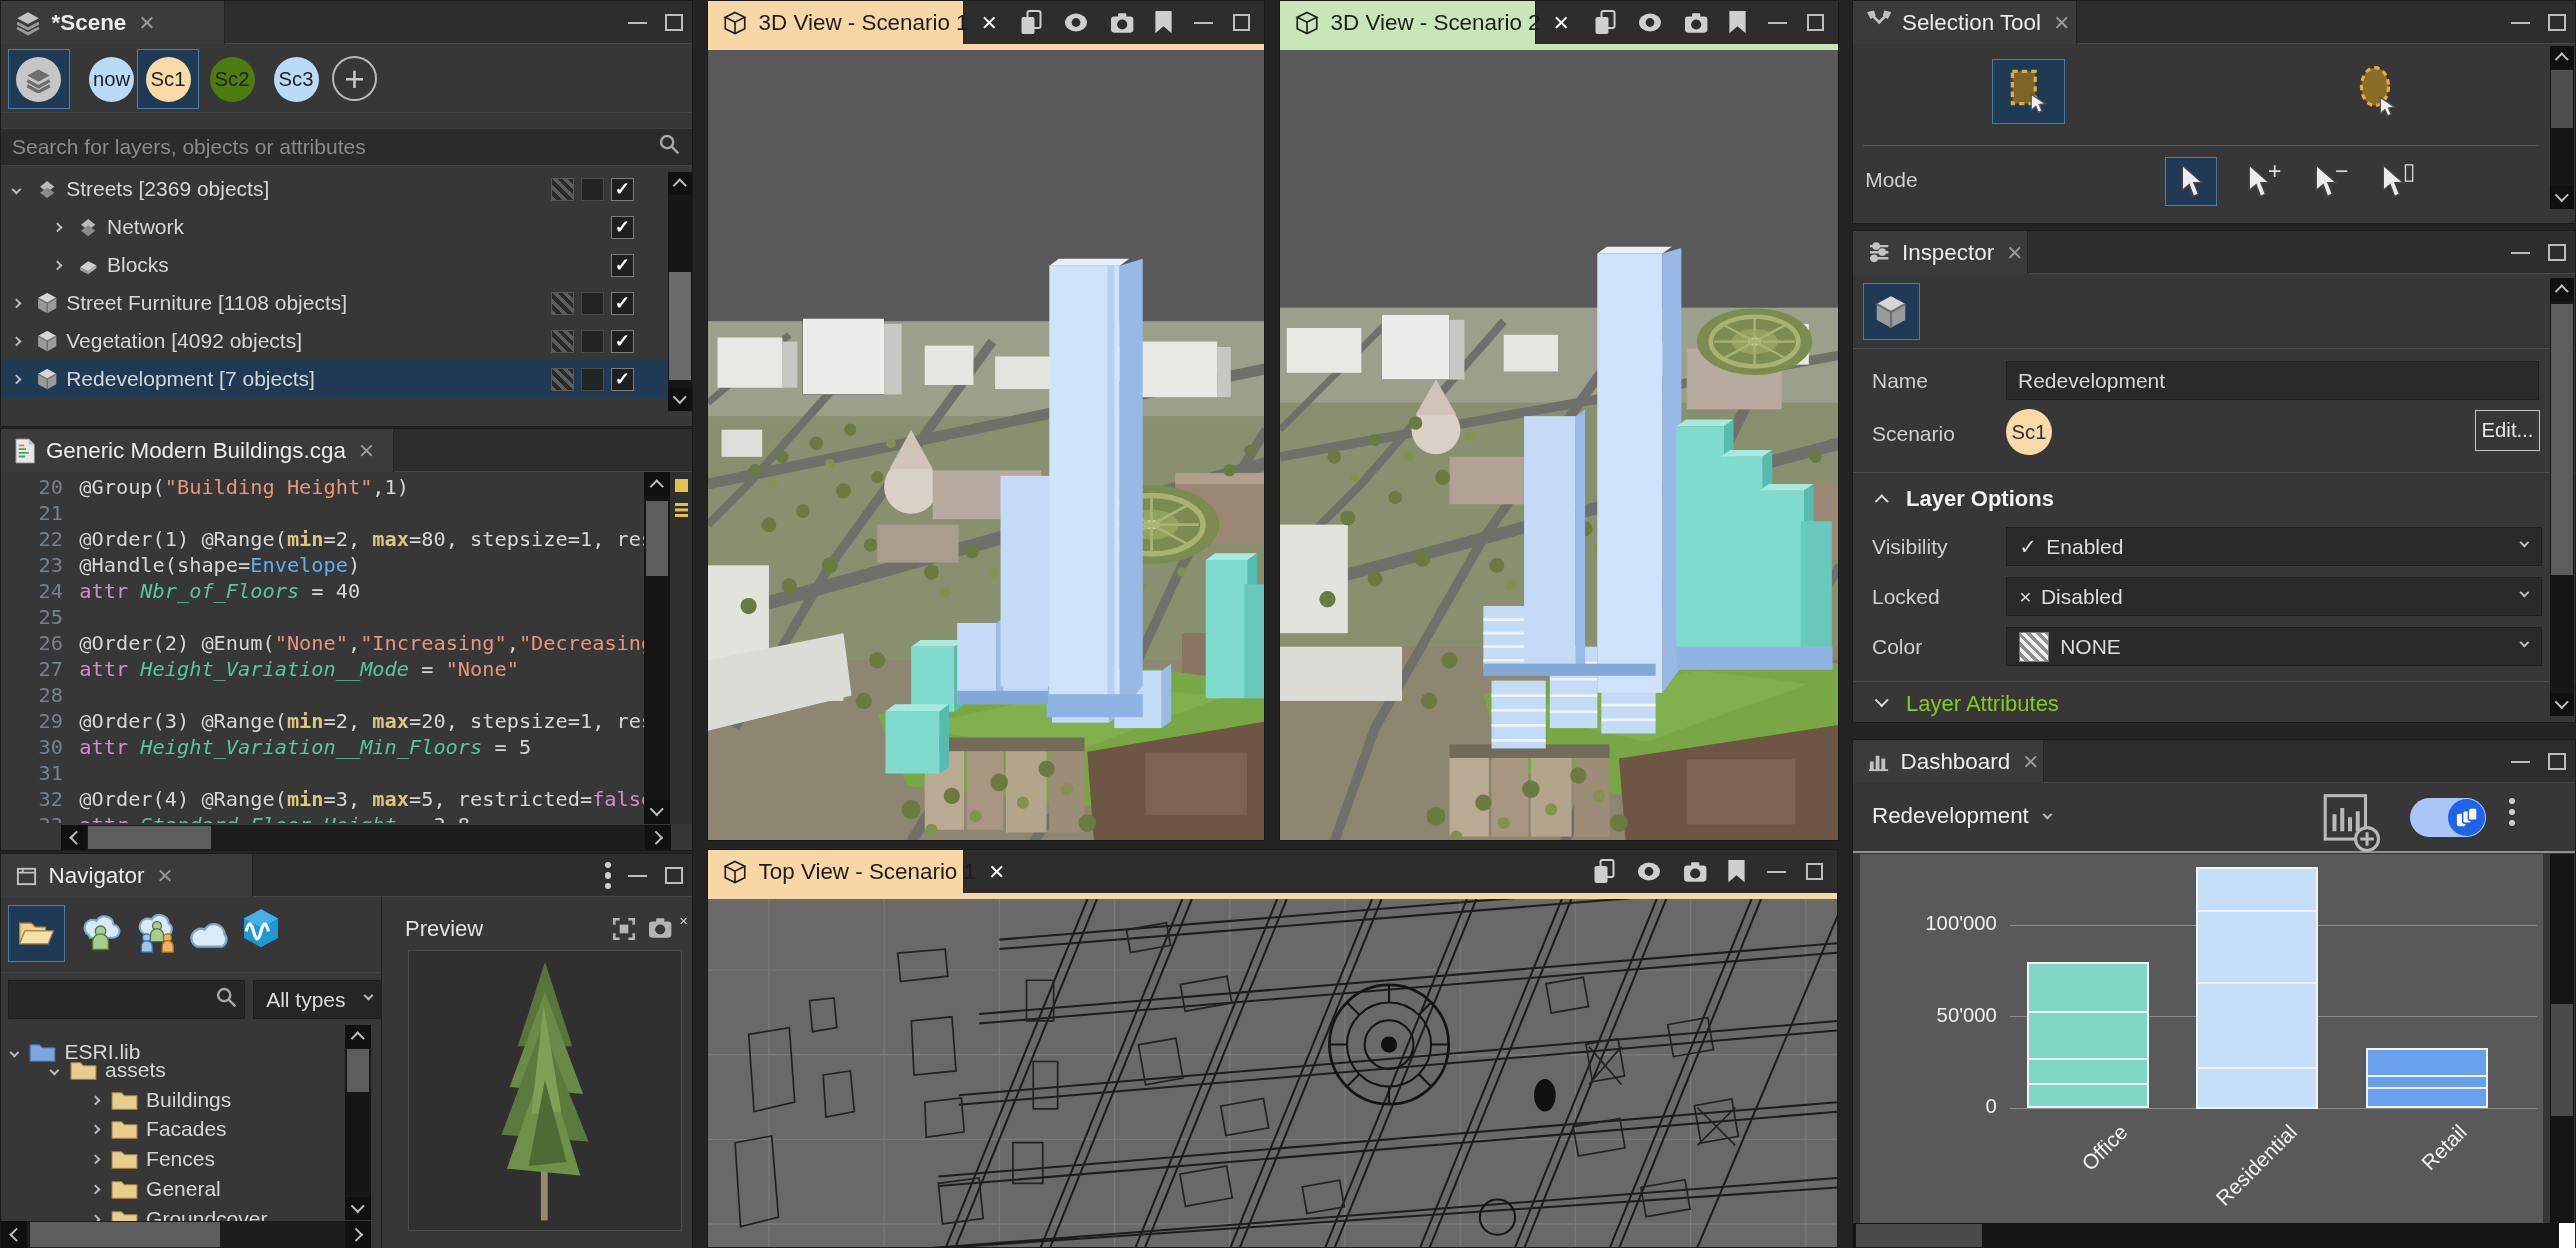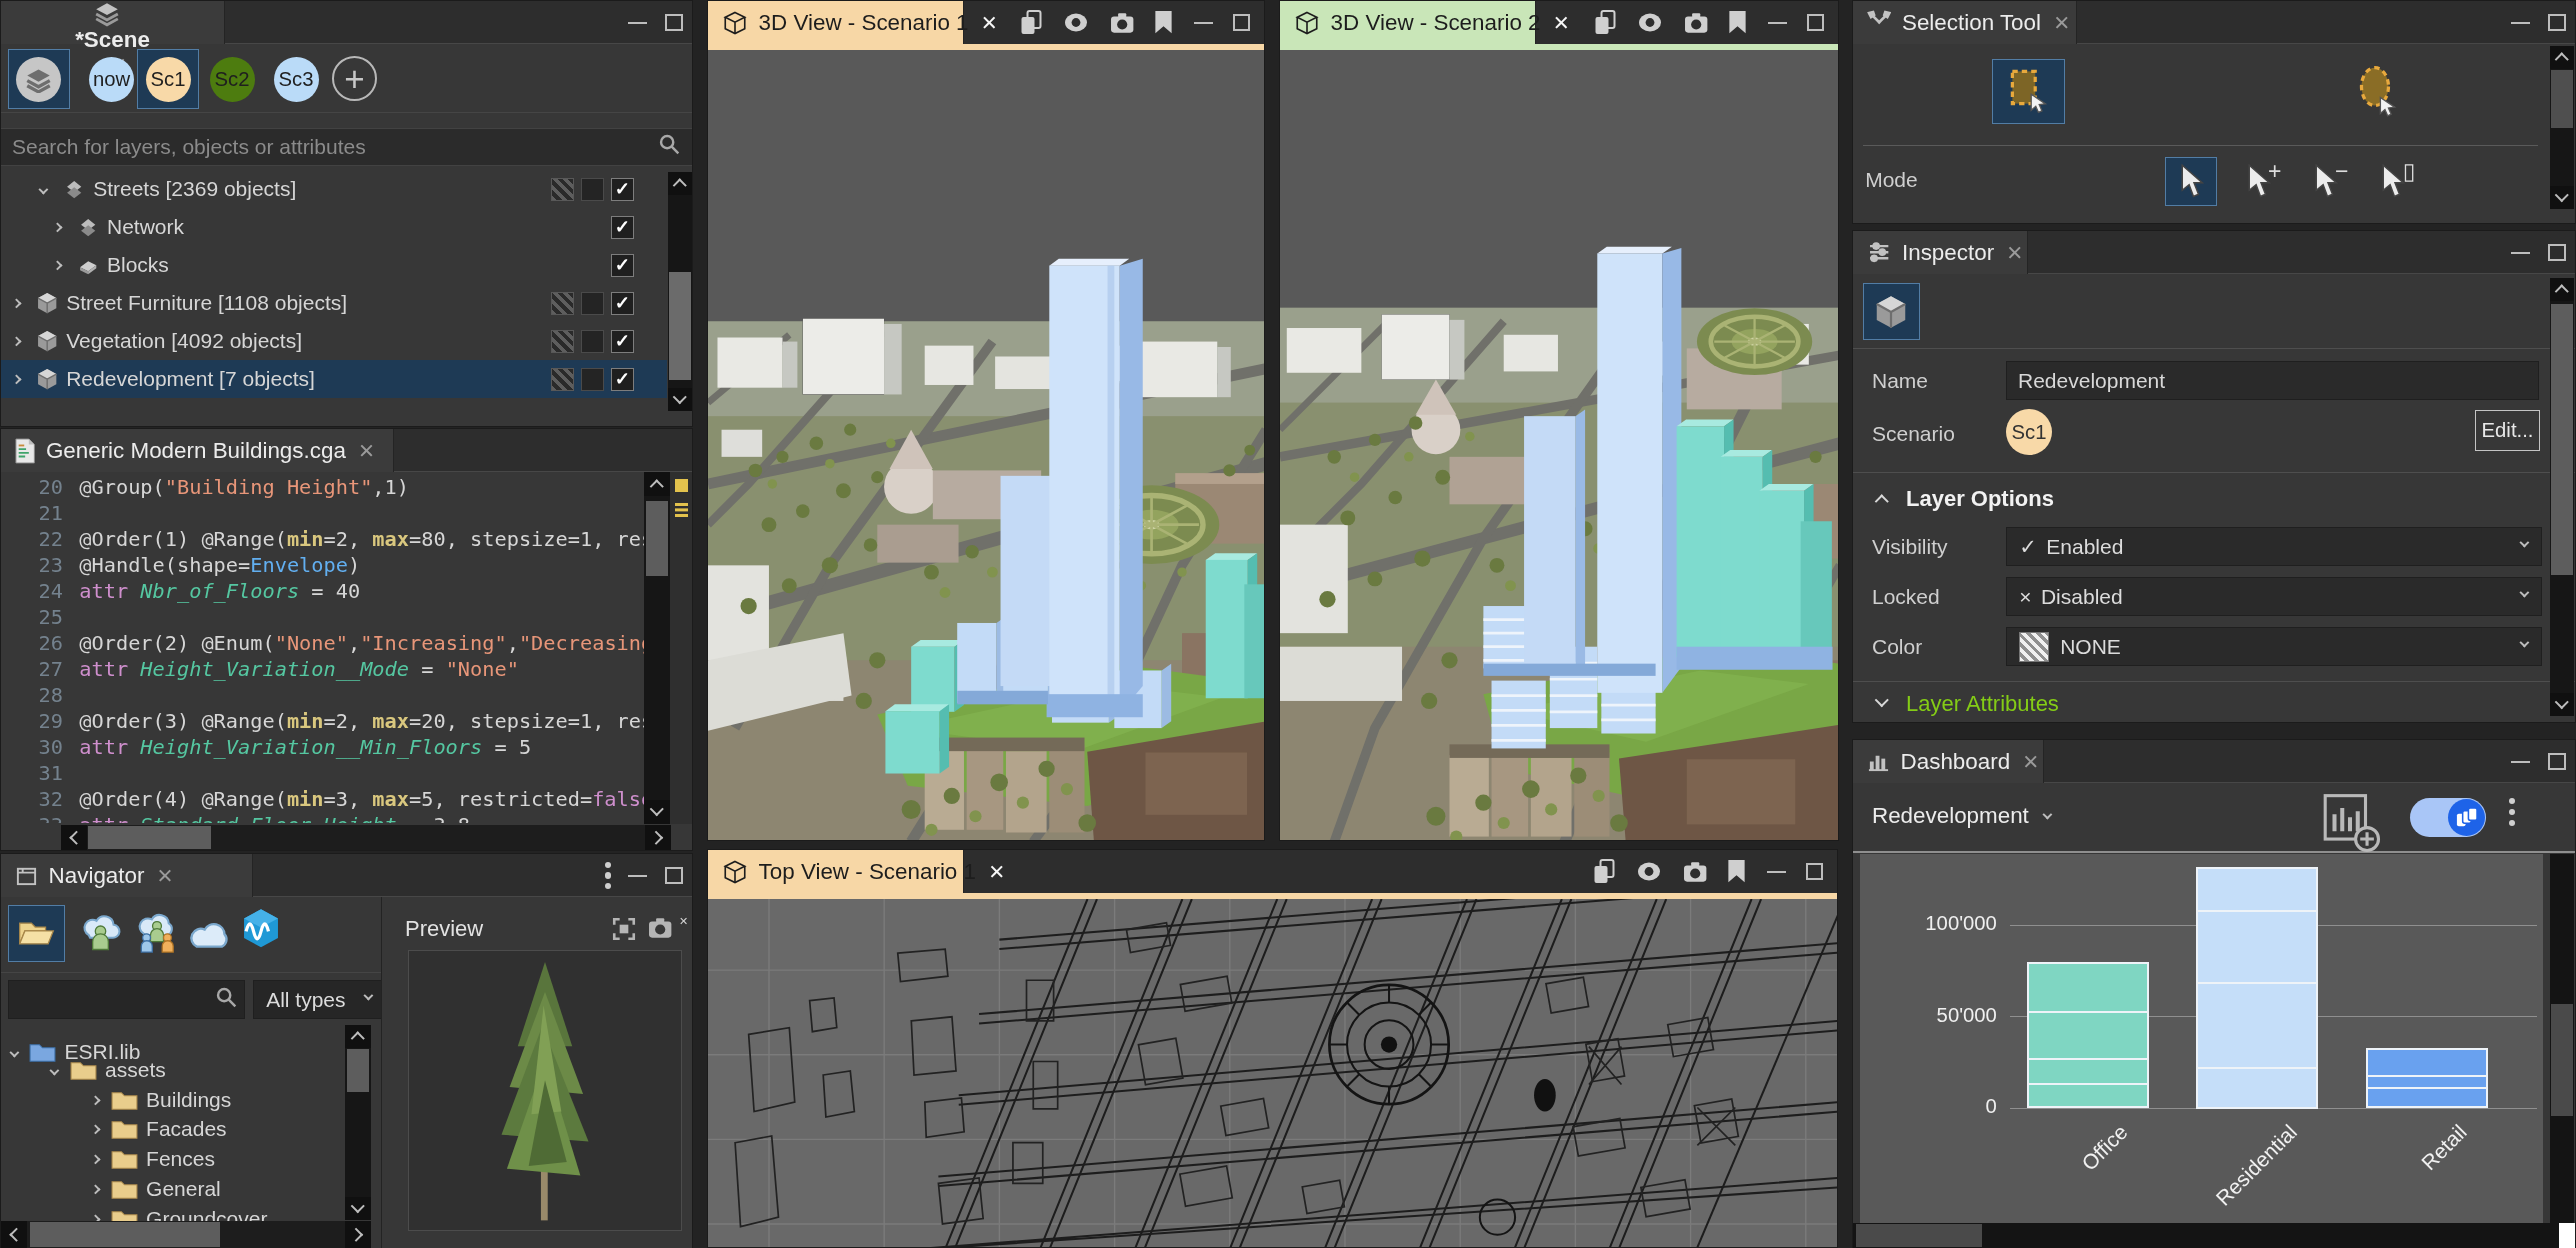--- a/index.html
+++ b/index.html
@@ -80,21 +80,21 @@
   .bar .seg { width:100%; }
   .bar .seg + .seg { border-top:2.7px solid #eef3f8; }
 </style>
 </head>
 <body>
 
 <div id="root">
 
   <div class="panel" id="scene-panel" style="left:0;top:0;width:693px;height:427px;">
     <div class="tabstrip">
-      <div class="tab" style="width:224px;flex-direction:column;">
+      <div class="tab" style="width:224px;">
         <span class="ticon">
           <svg width="26" height="26" viewBox="0 0 24 24">
               <path d="M12 2l10 5.5L12 13 2 7.5z" fill="#c2c2c2"></path>
               <path d="M2 12l10 5.5L22 12" fill="none" stroke="#9a9a9a" stroke-width="2.6"></path>
               <path d="M2 16.5L12 22l10-5.5" fill="none" stroke="#9a9a9a" stroke-width="2.6"></path>
             </svg>
         </span>
         <span class="tlabel" style="font-weight:bold;">*Scene</span>
         <span class="tclose">✕</span>
       </div>
@@ -130,21 +130,21 @@
     <div class="inputbox" style="position:absolute;left:0;top:127px;width:691px;height:38px;background:#2b2b2b;border:none;border-top:0.7px solid #424242;border-bottom:0.7px solid #424242;">
       <span style="color:#8b8b8b;">Search for layers, objects or attributes</span>
       <span style="position:absolute;right:11px;">
         <svg width="24.4" height="24.4" viewBox="0 0 24 24" fill="none" stroke="#a8a8a8" stroke-width="2.4">
             <circle cx="10" cy="10" r="6"></circle>
             <path d="M14.5 14.5L21 21"></path>
           </svg>
       </span>
     </div>
     <div id="scene-tree" style="position:absolute;left:0;top:169px;width:691px;height:244px;">
-        <div class="layer-row" style="top: 0px; width: 666px; padding-left: 27px;">
+        <div class="layer-row" style="top: 0px; width: 666px;">
           <span class="chev sm d" style="margin-left:12.2px;"></span>
           <span style="margin-left:15px;display:flex;">
             <svg width="24.4" height="24.4" viewBox="0 0 24 24">
               <path d="M12 4l7 5.5-7 5.5-7-5.5z" fill="#bcbcbc"></path>
               <path d="M12 10l7 5.5-7 5.5-7-5.5z" fill="#8a8a8a"></path>
             </svg>
           </span>
           <span class="lbl" style="margin-left:6.8px;">Streets [2369 objects]</span>
           <div class="rowboxes" style="right: 33px; top: 7.5px;">
             <span class="hatch"></span>

